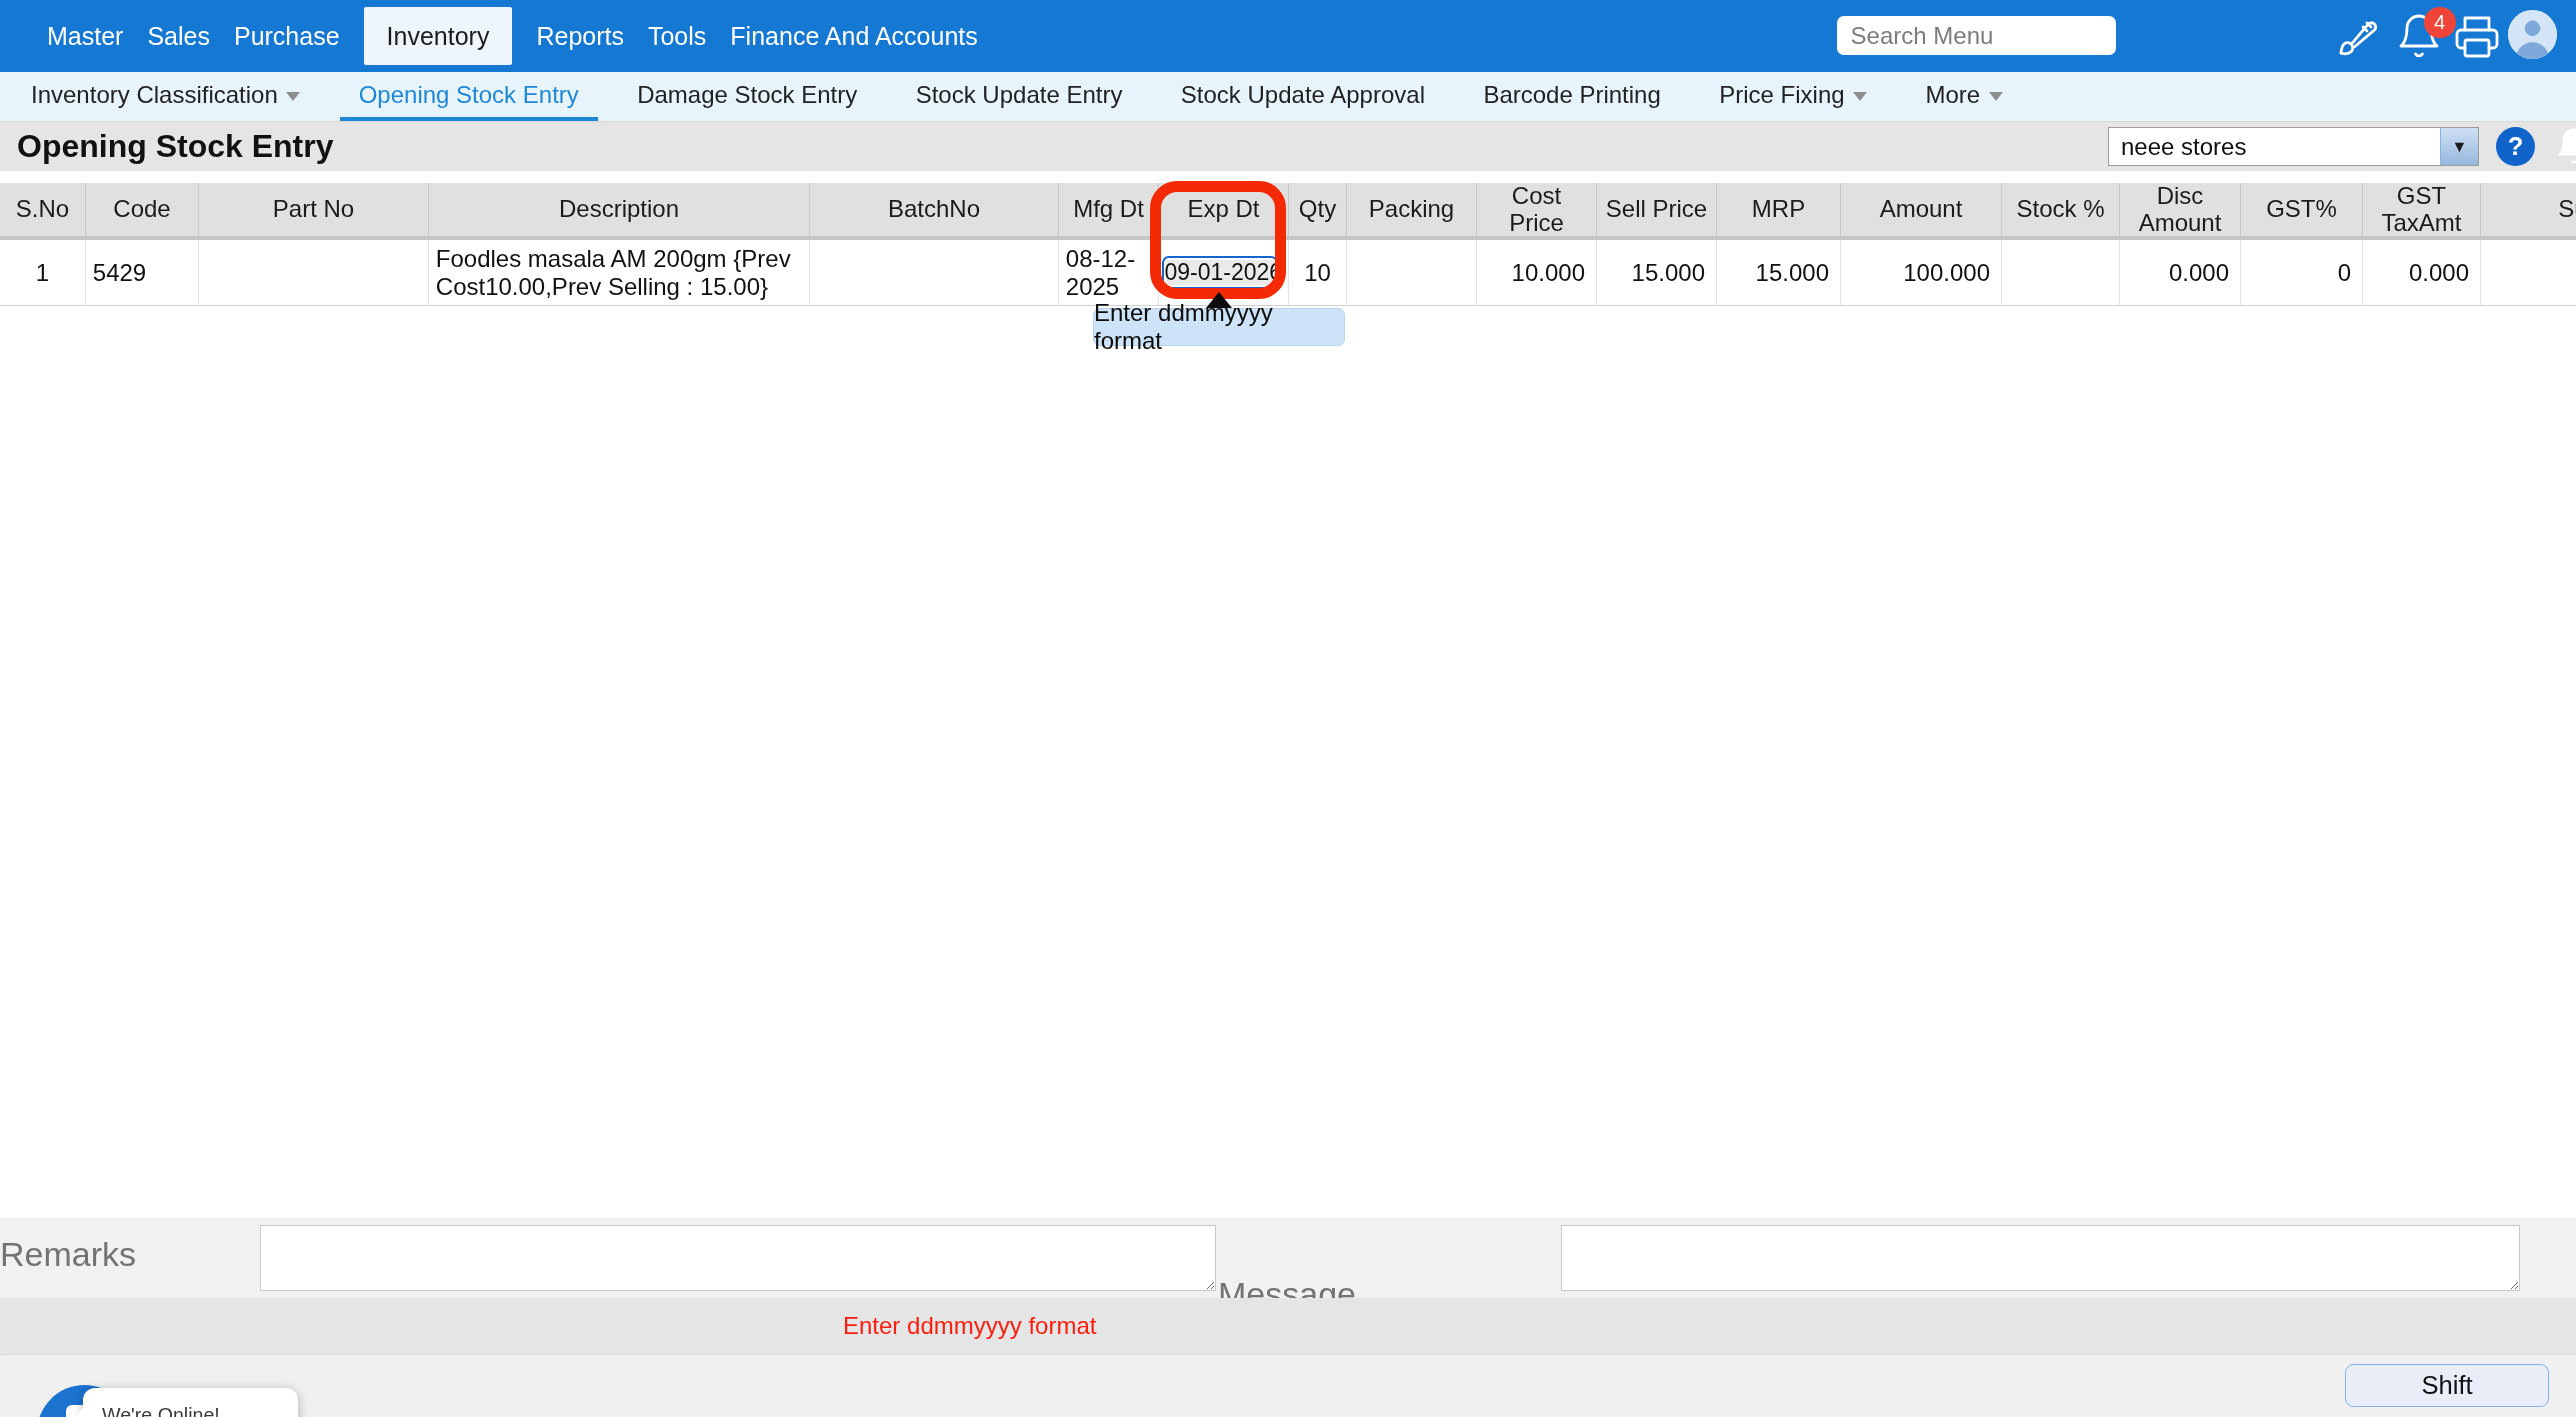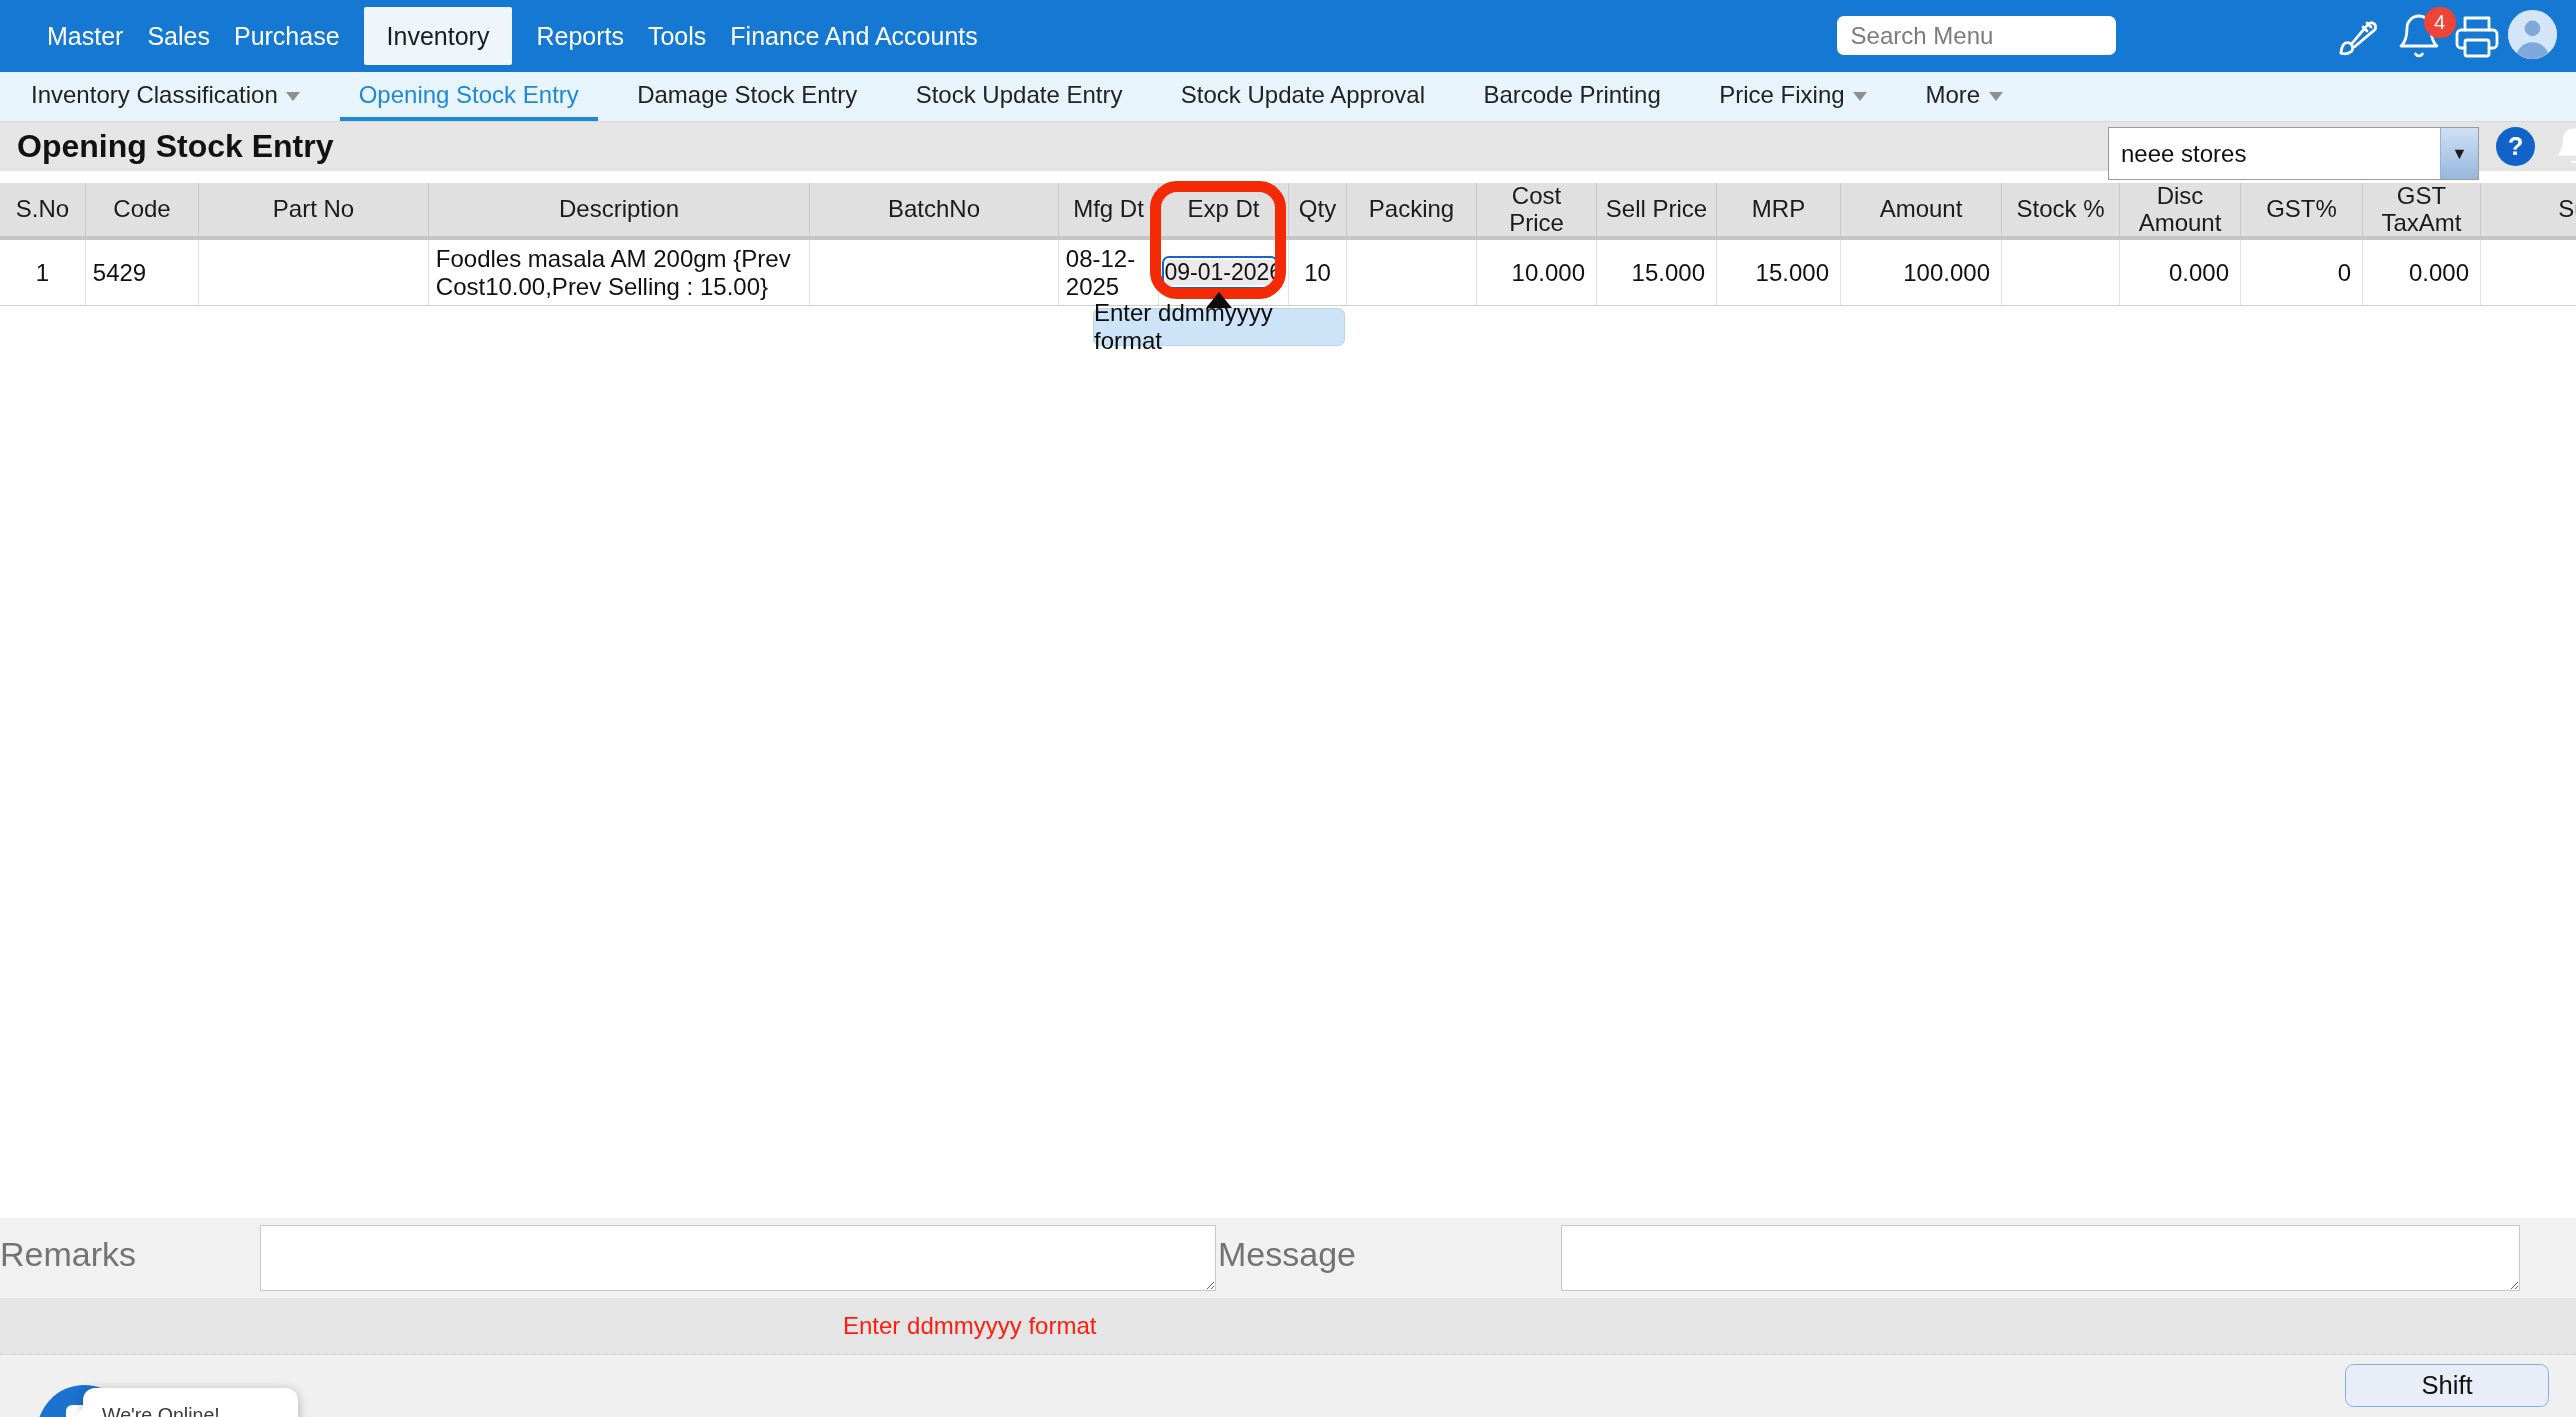--- a/index.html
+++ b/index.html
@@ -31,21 +31,21 @@
             display:flex; align-items:stretch; gap:20.4px; padding-left:12px; border-bottom:0.9px solid #d8d8d8; }
   .sub-item { display:flex; align-items:center; gap:8.5px; padding:0 19px; font-size:24px; color:#222;
               font-weight:500; white-space:nowrap; cursor:pointer; border-bottom:4.3px solid transparent; }
   .sub-item.active { color:#1e88d8; border-bottom-color:#1e88d8; }
   .caret { width:0; height:0; border-left:7.7px solid transparent; border-right:7.7px solid transparent;
            border-top:9.4px solid #8f8f8f; margin-top:3.4px; }
 
   
   .titlebar { position:absolute; top:122px; left:0; width:100%; height:49px; background:#e5e5e6; }
   .page-title { position:absolute; left:17px; top:6px; font-size:32px; font-weight:700; color:#111; }
-  .store-select { position:absolute; left:2108px; top:5.1px; width:371px; height:53px; background:#fff;
+  .store-select { position:absolute; left:2108px; top:5.1px; width:371px; height:39px; background:#fff;
                   border:0.9px solid #9b9b9b; display:flex; cursor:pointer; }
   .store-value { flex:1; font-size:24px; color:#111; padding-left:12px; display:flex; align-items:center; }
   .store-arrow { width:38px; background:linear-gradient(#cfe0f3,#95b8dd); border-left:0.9px solid #8fb4dc;
                  display:flex; align-items:center; justify-content:center; font-size:16px; color:#1b1b1b; }
   .help-btn { position:absolute; left:2496px; top:5.1px; width:39px; height:39px; border-radius:50%;
               background:#1064c9; color:#fff; font-size:25.6px; font-weight:700; display:flex; align-items:center;
               justify-content:center; cursor:pointer; }
   .tb-bell-cut { position:absolute; left:2552px; top:3.4px; width:43px; height:43px; }
   .tb-bell-cut svg { width:43px; height:43px; }
 
@@ -74,21 +74,21 @@
   .tip-arrow { position:absolute; left:1206px; top:292px; width:0; height:0; border-left:13.6px solid transparent;
                border-right:13.6px solid transparent; border-bottom:16px solid #0c0c0c; }
   .tooltip { position:absolute; left:1093px; top:308px; width:252px; height:38px; background:#cde3f7;
              border:0.9px solid #b9d4ee; border-radius:6.8px; display:flex; align-items:center; justify-content:center;
              font-size:24px; color:#0c0c0c; }
 
   
   .remarks-bar { position:absolute; top:1218px; left:0; width:100%; height:80px; background:#f1f1f2; }
   .fld-label { position:absolute; top:17px; font-size:34px; color:#737373; }
   .lbl-remarks { left:0; width:249px; }
-  .lbl-message { left:1218px; width:331px; }
+  .lbl-message { left:1218px; width:331px;margin-top:40px; }
   .fld-textarea { position:absolute; top:6.8px; height:66px; background:#fff; border:0.9px solid #c8c8c8;
                   font-size:22px; font-family:inherit; padding:6.8px 10.2px; resize:both; outline:none; }
   .ta-remarks { left:260px; width:956px; }
   .ta-message { left:1561px; width:959px; }
   .error-strip { position:absolute; top:1298px; left:0; width:100%; height:56px; background:#e5e5e5; }
   .error-text { position:absolute; left:843px; top:0; height:56px; display:flex; align-items:center;
                 font-size:24px; color:#fb1e0e; }
   .bottombar { position:absolute; top:1354px; left:0; width:100%; height:63px; background:#f0f0f0;
                border-top:1.7px dotted #c6c6c6; }
   .shift-btn { position:absolute; left:2345px; top:9.4px; width:204px; height:43px; background:#e8edf7;

